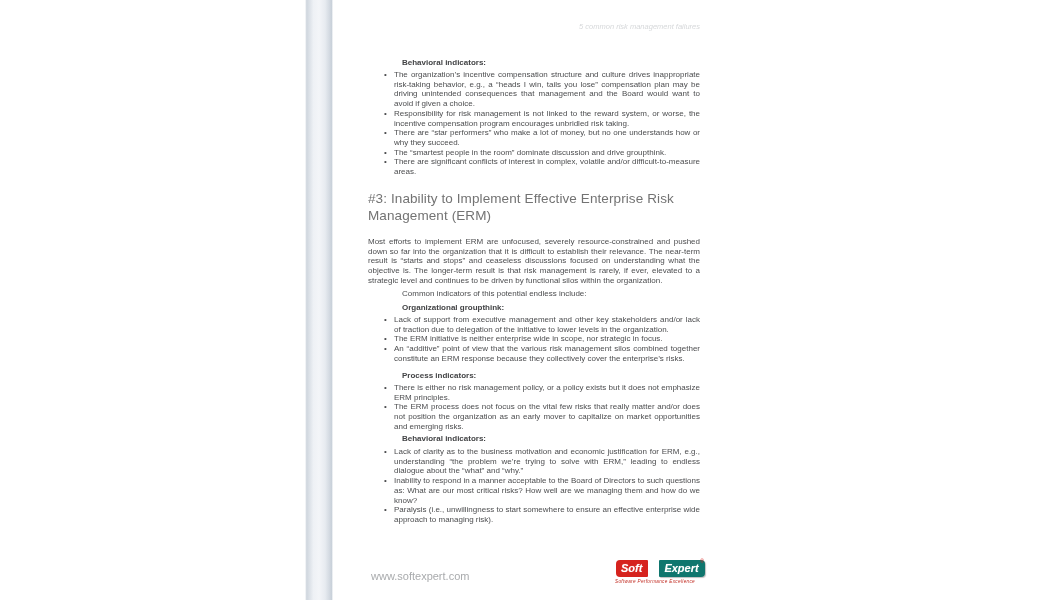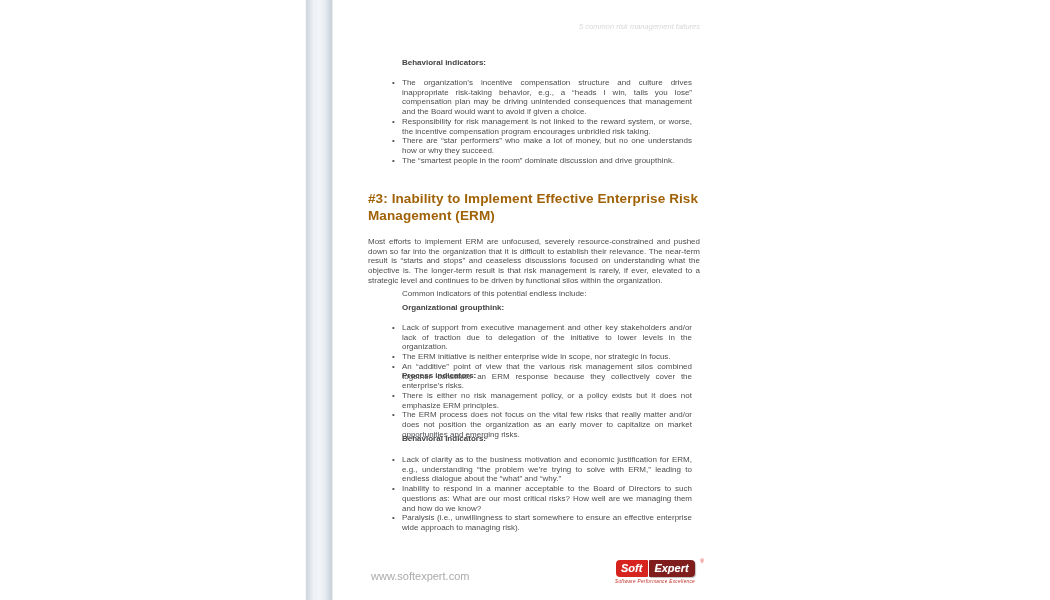--- a/index.html
+++ b/index.html
@@ -19,51 +19,51 @@
     position:absolute;left:368px;top:0;width:332px;height:463px;
     color:#4c4d4f;font-size:8px;line-height:9.7px;
   }
   .abs{position:absolute;left:0;right:0;margin-left:34px;}
   .running-head{
     position:absolute;top:22px;right:0;left:auto;
     font-size:7.5px;font-style:italic;color:#d6d8da;text-align:right;
   }
   .sec-label{font-weight:bold;color:#424345;font-size:8px;}
   .lbl-beh-top{top:58px;}
-  .blist{margin:8px;padding:0 0 0 26px;list-style:none;text-align:justify;}
+  .blist{margin:0;padding:0 0 0 26px;list-style:none;text-align:justify;}
   .blist li{position:relative;margin:0;padding:0;}
   .blist li::before{content:"•";position:absolute;left:-10px;top:0;font-size:8px;color:#4c4d4f;}
   .list-beh-top{top:70px;}
   .doc-heading{
     top:190px;
-    font-size:13.5px;line-height:17px;font-weight:bold;color:#a16207;
+    font-size:13.5px;line-height:17px;font-weight:normal;color:#737373;
     letter-spacing:.1px;
   }
   .intro-para{top:237px;text-align:justify;}
   .common-line{top:289px;}
   .lbl-org{top:303px;}
   .list-org{top:315px;}
   .lbl-proc{top:371px;}
   .list-proc{top:383px;}
   .lbl-beh-bot{top:434px;}
   .list-beh-bot{top:447px;}
   .footer-url{
     position:absolute;top:572px;left:3px;
     font-size:11px;color:#a9abad;text-decoration:none;cursor:pointer;
   }
   
   .logo{position:absolute;top:560px;right:0;width:90px;}
-  .logo-blocks{display:flex;gap:1px;position:relative;padding-left:6px;}
+  .logo-blocks{display:flex;gap:11px;position:relative;padding-left:6px;}
   .logo-soft,.logo-expert{
     display:inline-block;color:#ffffff;font-weight:bold;font-style:italic;
     font-size:11px;line-height:13px;padding:2px 6px 2px 5px;
     text-shadow:0 0 1px rgba(255,255,255,.4);
   }
   .logo-soft{background:#d6231e;border-radius:4px 1px 1px 4px;}
-  .logo-expert{background:#7f1d1d;border-radius:1px 4px 4px 1px;box-shadow:1px 1px 1px rgba(0,0,0,.25);}
+  .logo-expert{background:#0f766e;border-radius:1px 4px 4px 1px;box-shadow:1px 1px 1px rgba(0,0,0,.25);}
   .logo-reg{position:absolute;top:-3px;right:-4px;font-size:5px;color:#d6231e;font-style:normal;}
   .logo-tagline{
     margin-top:1.5px;font-size:4.6px;line-height:5px;color:#c0281e;
     font-style:italic;text-align:center;letter-spacing:.35px;white-space:nowrap;
   }
 </style>
 </head>
 <body>
 
 <div class="page-gap"></div>
@@ -71,20 +71,21 @@
 <div class="doc">
 
   <div class="running-head">5 common risk management failures</div>
 
   <div class="abs sec-label lbl-beh-top">Behavioral indicators:</div>
   <ul class="abs blist list-beh-top">
       <li>The organization’s incentive compensation structure and culture drives inappropriate risk-taking behavior, e.g., a “heads I win, tails you lose” compensation plan may be driving unintended consequences that management and the Board would want to avoid if given a choice.</li>
       <li>Responsibility for risk management is not linked to the reward system, or worse, the incentive compensation program encourages unbridled risk taking.</li>
       <li>There are “star performers” who make a lot of money, but no one understands how or why they succeed.</li>
       <li>The “smartest people in the room” dominate discussion and drive groupthink.</li>
+      <li>There are significant conflicts of interest in complex, volatile and/or difficult-to-measure areas.</li>
     </ul>
 
   <h1 class="abs doc-heading" style="margin:0;">#3: Inability to Implement Effective Enterprise Risk Management (ERM)</h1>
 
   <p class="abs intro-para" style="margin:0;">Most efforts to implement ERM are unfocused, severely resource-constrained and pushed down so far into the organization that it is difficult to establish their relevance. The near-term result is “starts and stops” and ceaseless discussions focused on understanding what the objective is. The longer-term result is that risk management is rarely, if ever, elevated to a strategic level and continues to be driven by functional silos within the organization.</p>
 
   <div class="abs common-line">Common indicators of this potential endless include:</div>
 
   <div class="abs sec-label lbl-org">Organizational groupthink:</div>
   <ul class="abs blist list-org">

